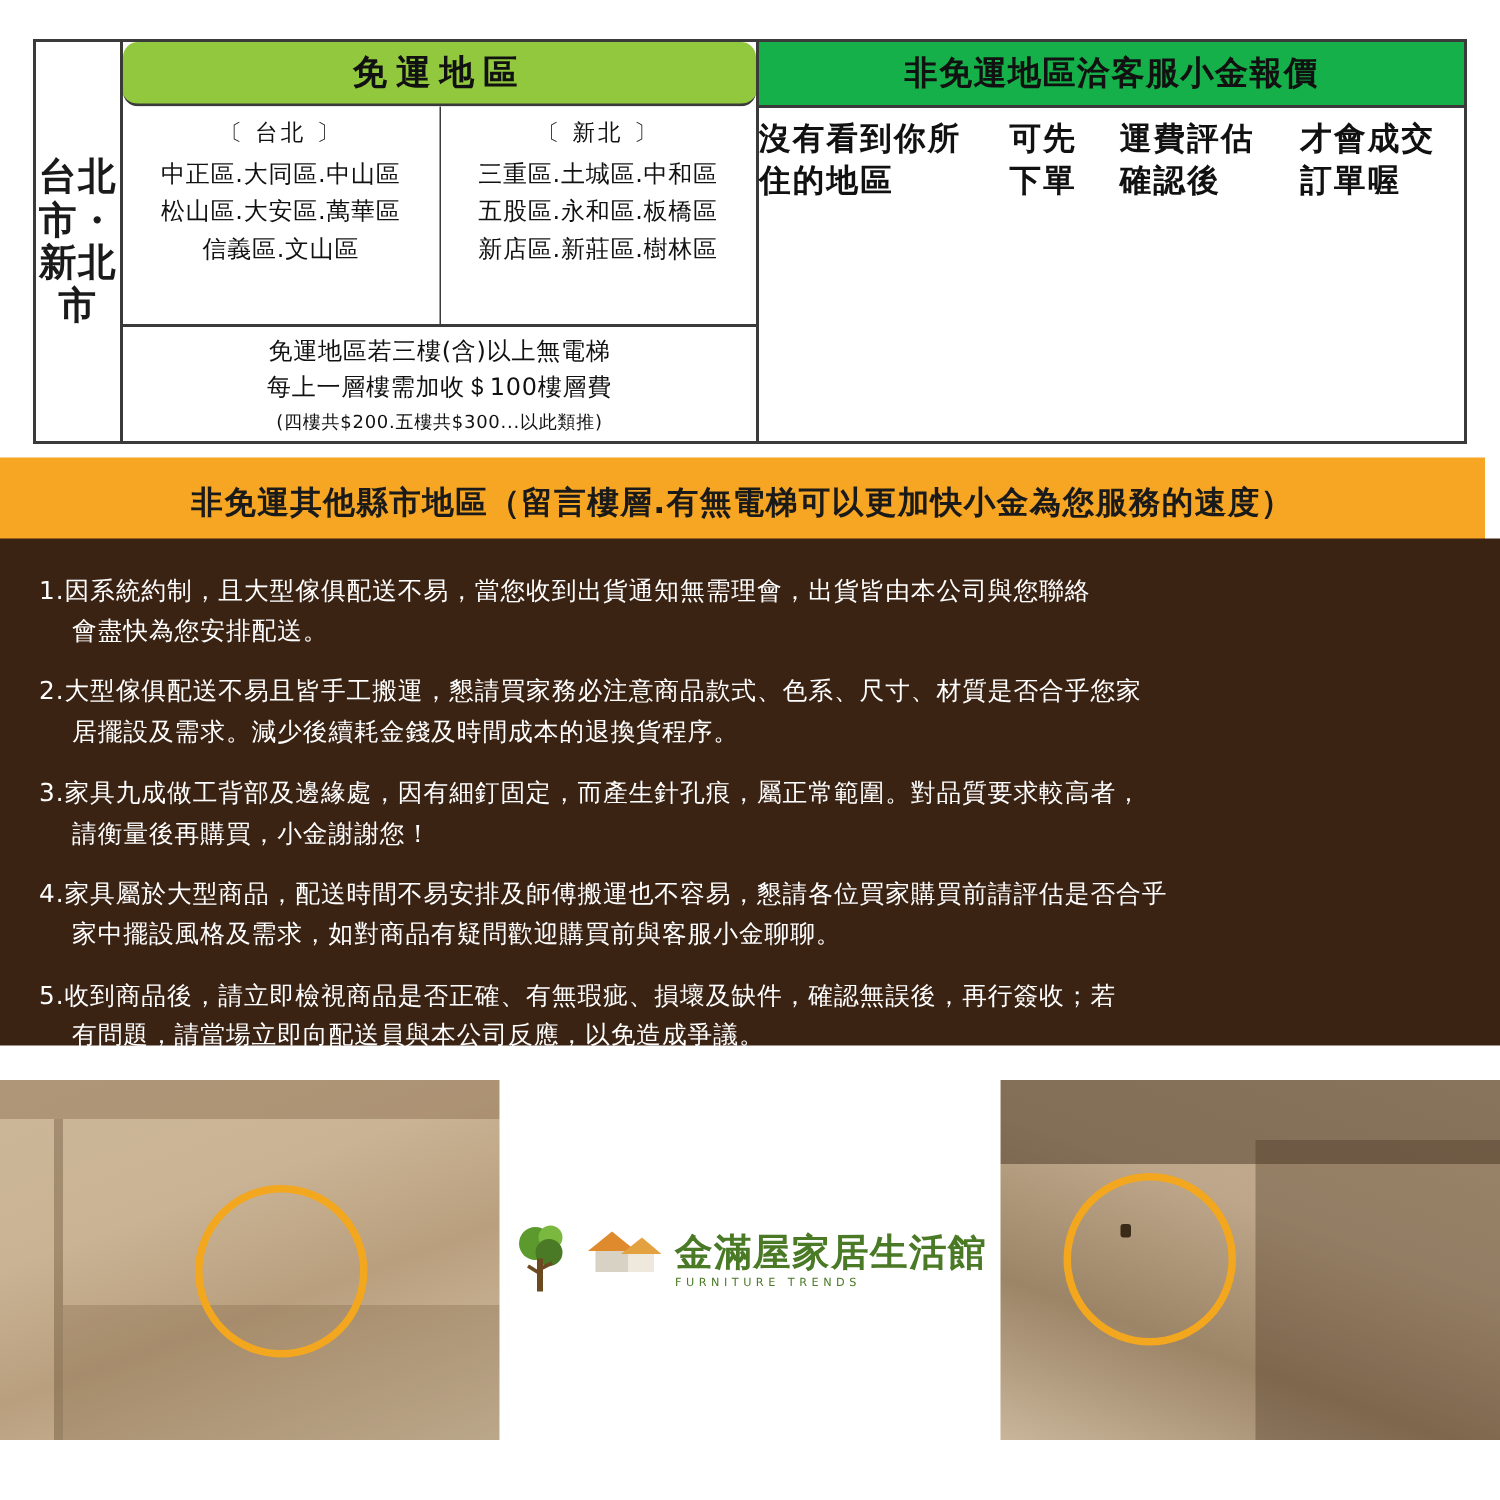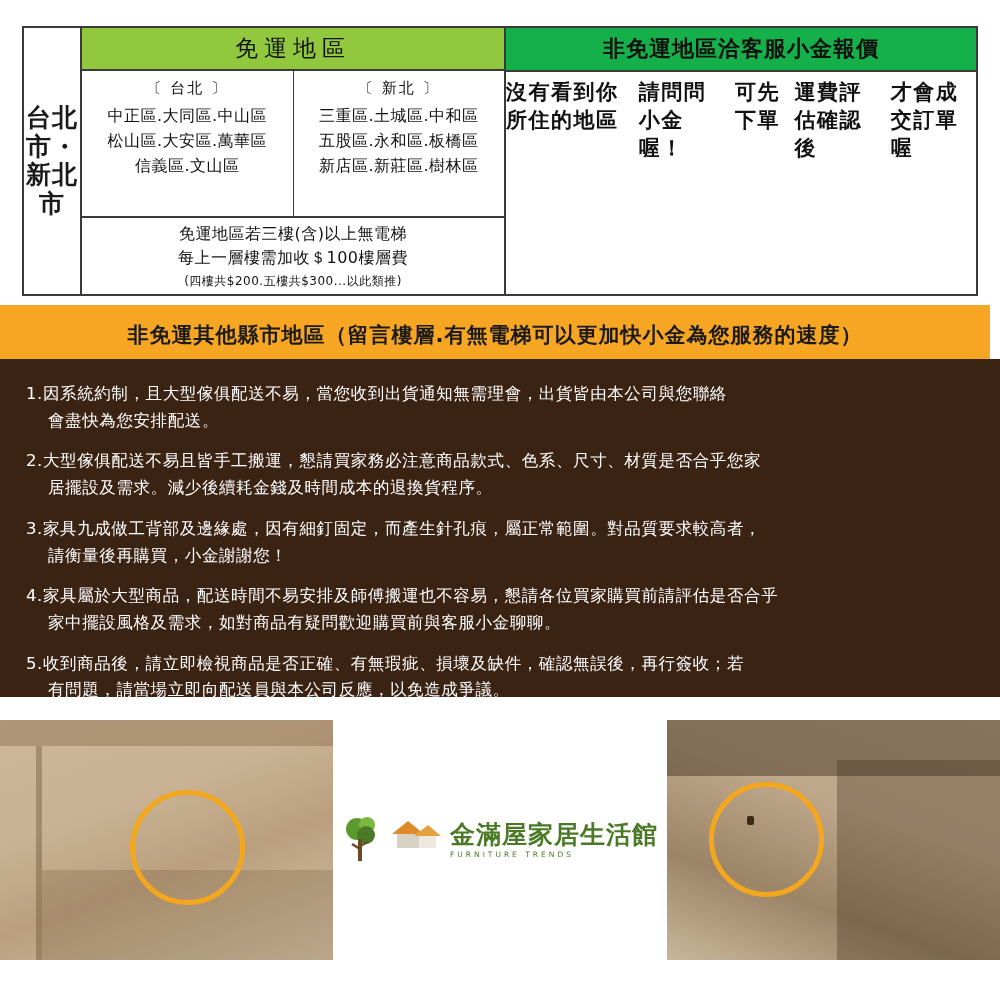--- a/index.html
+++ b/index.html
@@ -21,21 +21,21 @@
     width:56px;flex:0 0 56px;border-right:2px solid #3a3a3a;
     display:flex;align-items:center;justify-content:center;
     font-size:25px;font-weight:bold;color:#1a1a1a;line-height:1.14;
     letter-spacing:1px;
   }
   .region-col span{display:block;text-align:center;}
   .mid-col{flex:1 1 auto;display:flex;flex-direction:column;border-right:2px solid #3a3a3a;}
   .free-head{
     height:42px;background:#92c83e;border-bottom:2px solid #3a3a3a;
     display:flex;align-items:center;justify-content:center;
-    font-size:23px;font-weight:normal;color:#111;letter-spacing:6px;
+    font-size:23px;font-weight:bold;color:#111;letter-spacing:6px;border-radius:10px;
   }
   .city-row{display:flex;height:148px;}
   .city-box{flex:1 1 50%;display:flex;flex-direction:column;align-items:center;justify-content:flex-start;padding-top:8px;}
   .city-box.left{border-right:1px solid #3a3a3a;}
   .city-title{font-size:15px;color:#111;margin-bottom:6px;letter-spacing:2px;}
   .city-line{font-size:16px;color:#111;line-height:1.55;letter-spacing:0.5px;}
   .note-box{
     flex:1 1 auto;border-top:2px solid #3a3a3a;display:flex;flex-direction:column;
     align-items:center;justify-content:flex-start;padding:4px 0;
   }
@@ -116,21 +116,20 @@
         <div class="note-line">免運地區若三樓(含)以上無電梯</div>
         <div class="note-line">每上一層樓需加收＄100樓層費</div>
         <div class="note-small">(四樓共$200.五樓共$300...以此類推)</div>
       </div>
     </div>
 
     <div class="right-col">
       <div class="paid-head">非免運地區洽客服小金報價</div>
       <div class="paid-body">
         <div class="paid-line">沒有看到你所住的地區</div>
-        <div class="paid-line">請問問小金喔！</div>
         <div class="paid-line">可先下單</div>
         <div class="paid-line">運費評估確認後</div>
         <div class="paid-line">才會成交訂單喔</div>
       </div>
     </div>
   </div>
 
   <div class="banner">非免運其他縣市地區（留言樓層.有無電梯可以更加快小金為您服務的速度）</div>
 
   <div class="notes">

